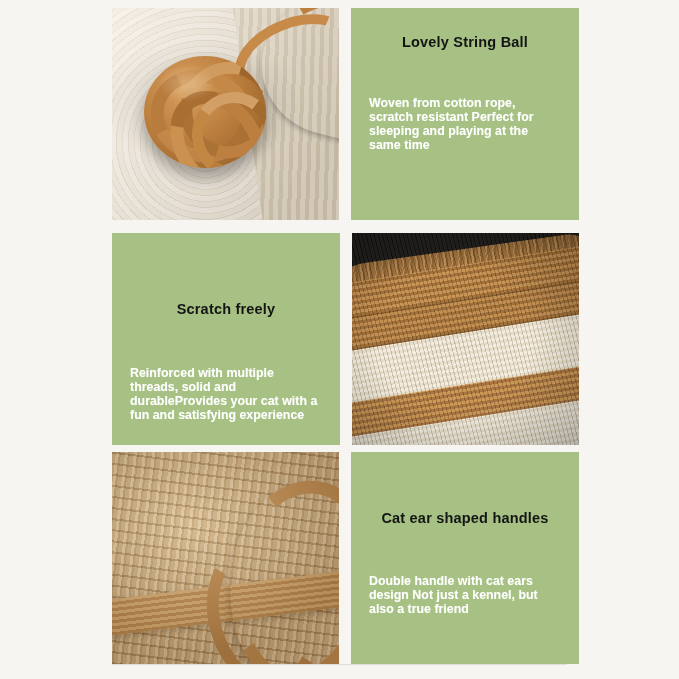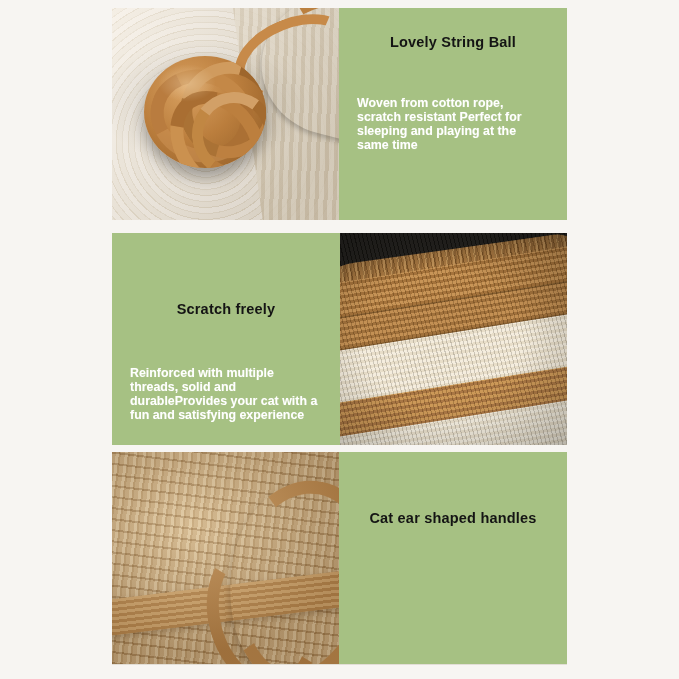--- a/index.html
+++ b/index.html
@@ -22,20 +22,21 @@
   }
   .panel {
     position: absolute;
     left: 112px;
     width: 544px;
     height: 212px;
     border-radius: 0;
     overflow: hidden;
     display: flex;
     box-shadow: 0 0 0 0 rgba(0,0,0,0);
+    gap: 12px;
   }
   #panel-1 { top: 8px; }
   #panel-2 { top: 233px; }
   #panel-3 { top: 452px; }
 
   .photo {
     position: relative;
     width: 227px;
     height: 100%;
     overflow: hidden;
@@ -342,17 +343,19 @@
     <div class="photo">
       <div class="jute-bg"></div>
       <div class="jute-rows"></div>
       <div class="rim"></div>
       <div class="handle"></div>
       <div class="handle2"></div>
       <div class="photo3-shade"></div>
     </div>
     <div class="text-half">
       <div class="panel-title">Cat ear shaped handles</div>
+      <div class="panel-body">Double handle with cat ears design
+Not just a kennel, but also a true friend</div>
     </div>
   </div>
 
   <div class="bottom-rule"></div>
 </div>
 
 </body></html>

